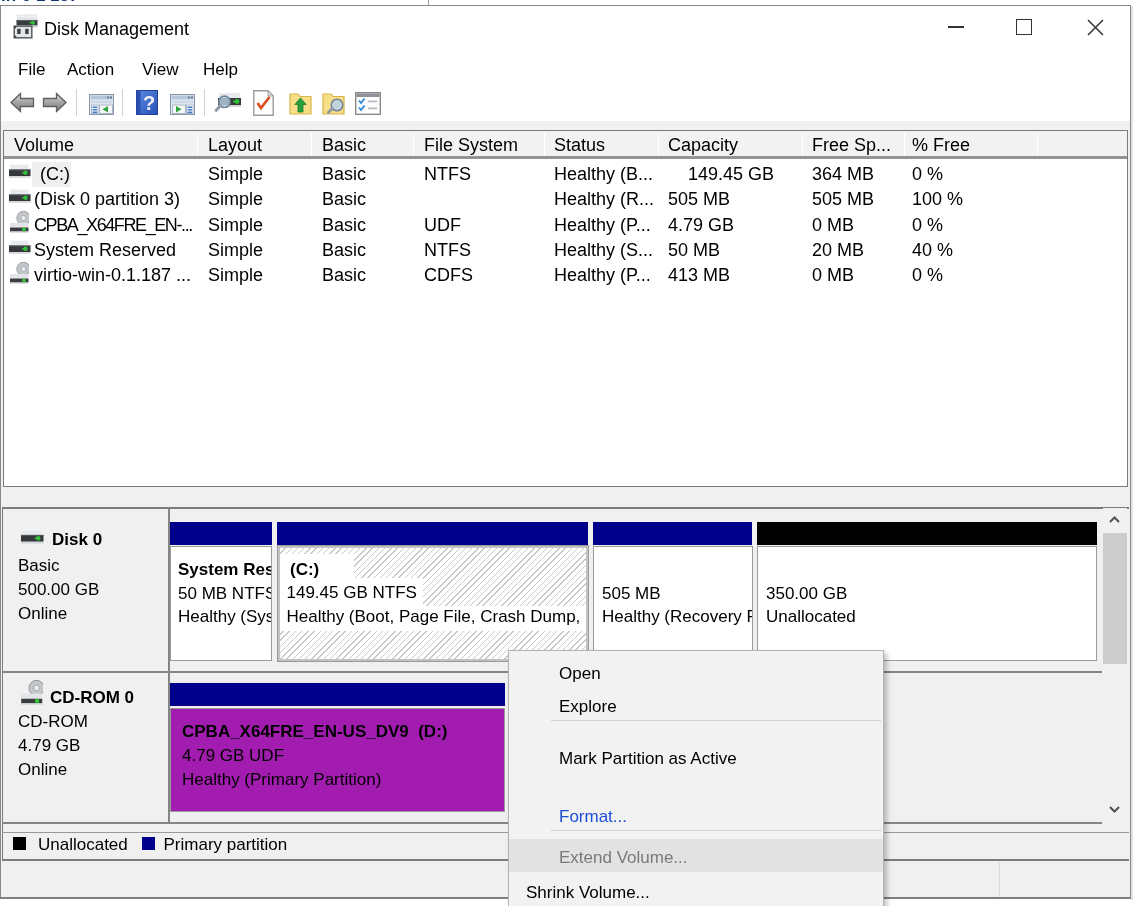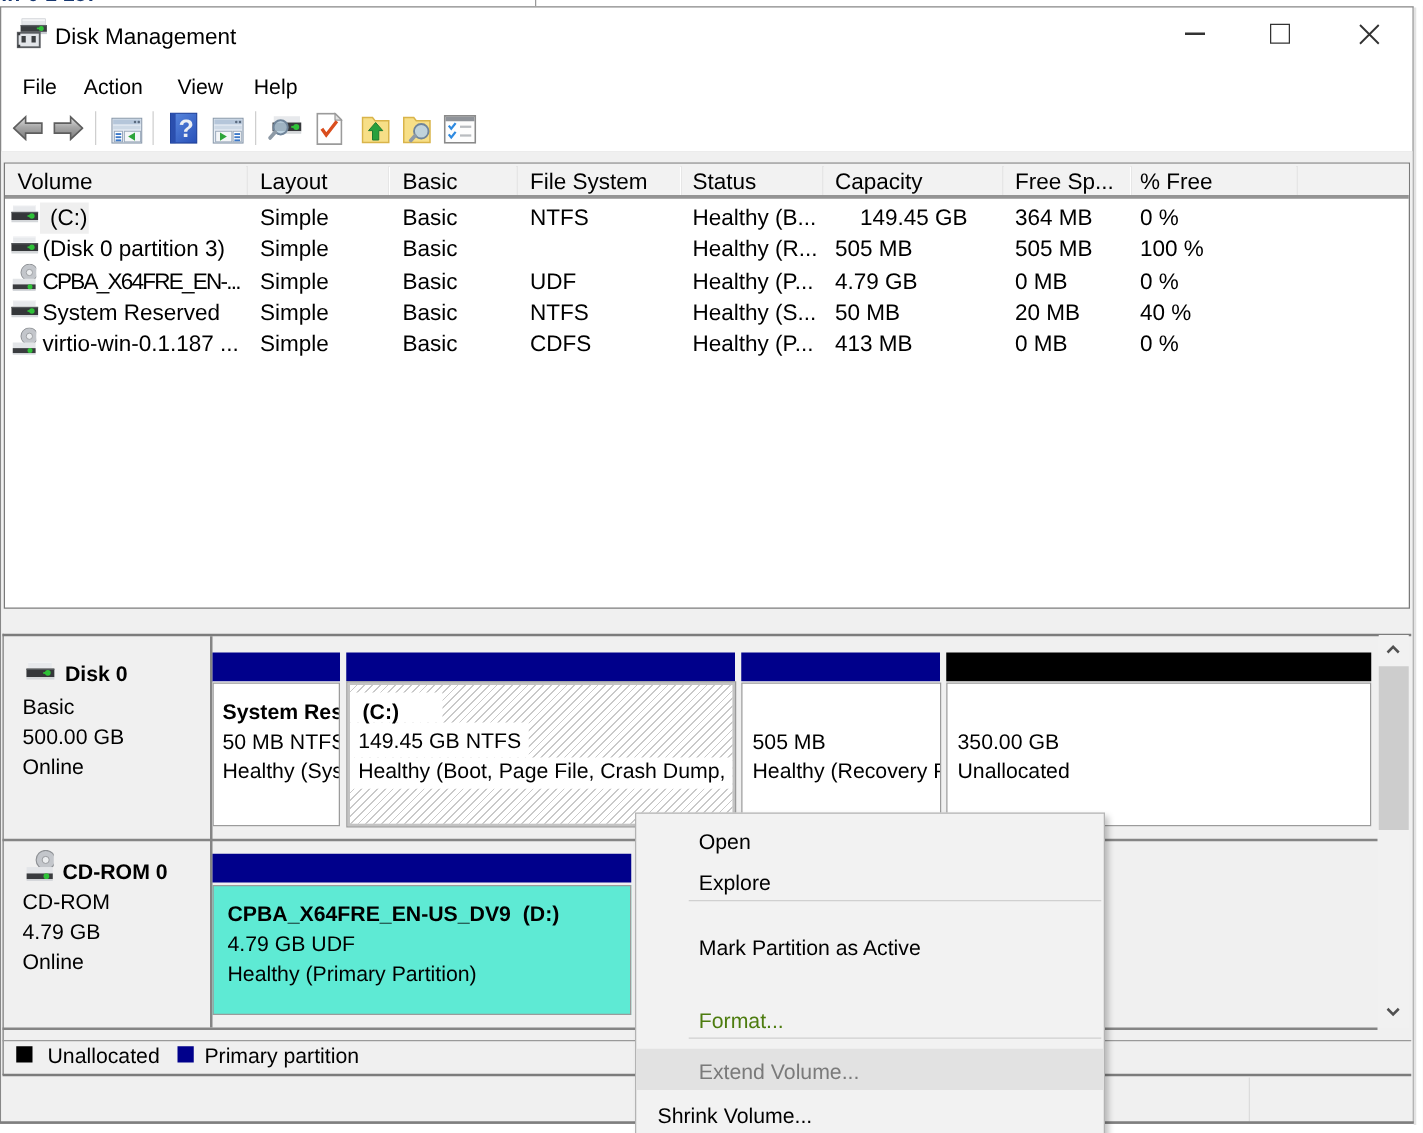--- a/index.html
+++ b/index.html
@@ -281,21 +281,21 @@
 <div class="abs" style="left:593px;top:546px;width:159.5px;height:115px;background:#fff;border:1px solid #9b9b9b;overflow:hidden;">
   <div class="t f17" style="left:8px;top:36px;">505 MB</div>
   <div class="t f17" style="left:8px;top:59px;">Healthy (Recovery Partition)</div>
 </div>
 <div class="abs" style="left:757px;top:546px;width:340px;height:115px;background:#fff;border:1px solid #9b9b9b;overflow:hidden;">
   <div class="t f17" style="left:8px;top:36px;">350.00 GB</div>
   <div class="t f17" style="left:8px;top:59px;">Unallocated</div>
 </div>
 
 <div class="abs" style="left:170px;top:683px;width:334.5px;height:23px;background:#00008b;"></div>
-<div class="abs" style="left:170px;top:708px;width:334.5px;height:104px;background:#5eead4;border:1px solid #9b9b9b;overflow:hidden;">
+<div class="abs" style="left:170px;top:708px;width:334.5px;height:104px;background:#a21caf;border:1px solid #9b9b9b;overflow:hidden;">
   <div class="t f17 b" style="left:11px;top:12px;">CPBA_X64FRE_EN-US_DV9&nbsp;&nbsp;(D:)</div>
   <div class="t f17" style="left:11px;top:36px;">4.79 GB UDF</div>
   <div class="t f17" style="left:11px;top:60px;">Healthy (Primary Partition)</div>
 </div>
 
 <div class="abs" style="left:1102.5px;top:508px;width:24px;height:314px;background:#f1f1f1;"></div>
 <svg class="abs" style="left:1108px;top:515px;" width="13" height="10" viewBox="0 0 13 10">
       <path d="M2 7 L6.5 2.5 L11 7" stroke="#515151" stroke-width="2" fill="none"></path>
     </svg>
 <svg class="abs" style="left:1108px;top:804px;" width="13" height="10" viewBox="0 0 13 10">
@@ -309,19 +309,19 @@
 <div class="t f17" style="left:163.5px;top:834px;">Primary partition</div>
 
 <div class="abs" style="left:999px;top:862px;width:1px;height:35px;background:#dcdcdc;"></div>
 <div class="abs" style="left:0px;top:897px;width:1131px;height:2px;background:#7f7f7f;"></div>
 
 <div class="abs" style="left:508px;top:650px;width:376px;height:280px;background:#f2f2f2;border:1px solid #b3b3b3;box-shadow:3px 3px 5px rgba(0,0,0,0.25);"></div>
 <div class="t f17" style="left:559px;top:663px;">Open</div>
 <div class="t f17" style="left:559px;top:696px;">Explore</div>
 <div class="abs" style="left:551px;top:720px;width:330px;height:1px;background:#d0d0d0;"></div>
 <div class="t f17" style="left:559px;top:748px;">Mark Partition as Active</div>
-<div class="t f17" style="left:559px;top:806px;color:#4d7c0f;">Format...</div>
+<div class="t f17" style="left:559px;top:806px;color:#1d4ed8;">Format...</div>
 <div class="abs" style="left:551px;top:830px;width:330px;height:1px;background:#d0d0d0;"></div>
 <div class="abs" style="left:509px;top:839px;width:374px;height:32.5px;background:#e2e2e2;"></div>
 <div class="t f17" style="left:559px;top:847px;color:#7a7a7a;">Extend Volume...</div>
 <div class="t f17" style="left:526px;top:882px;">Shrink Volume...</div>
 
 </div>
 
 </body></html>

